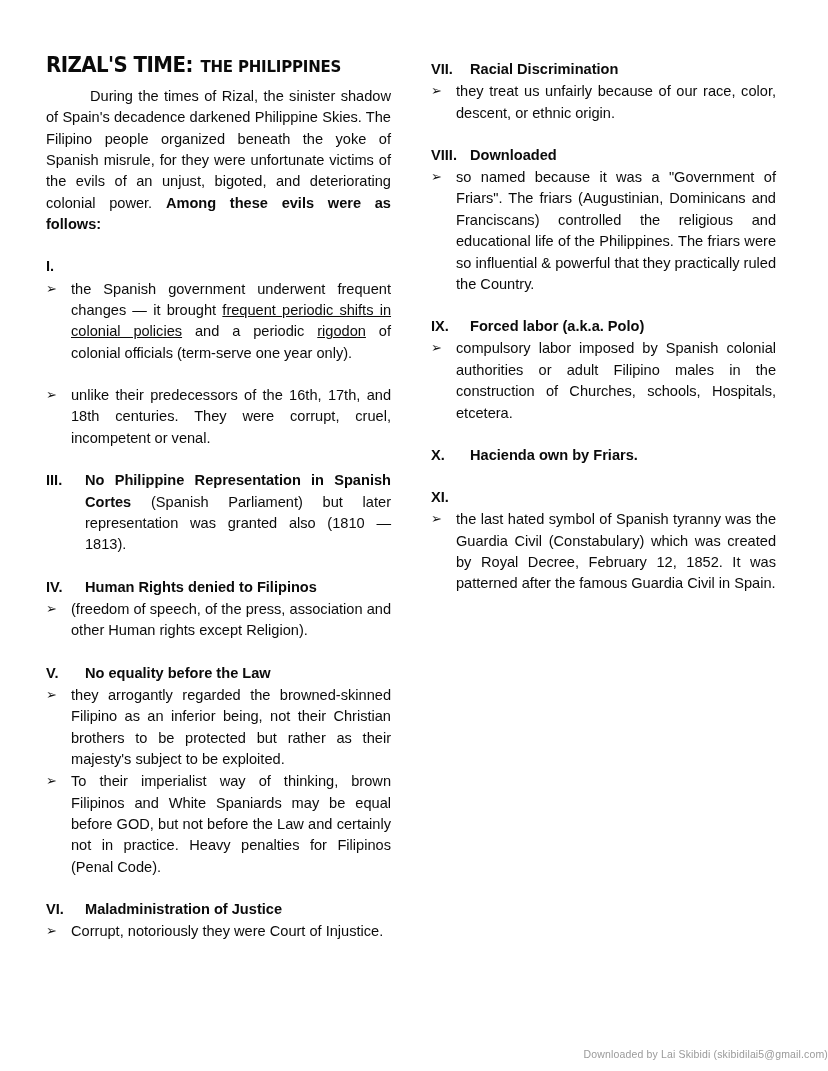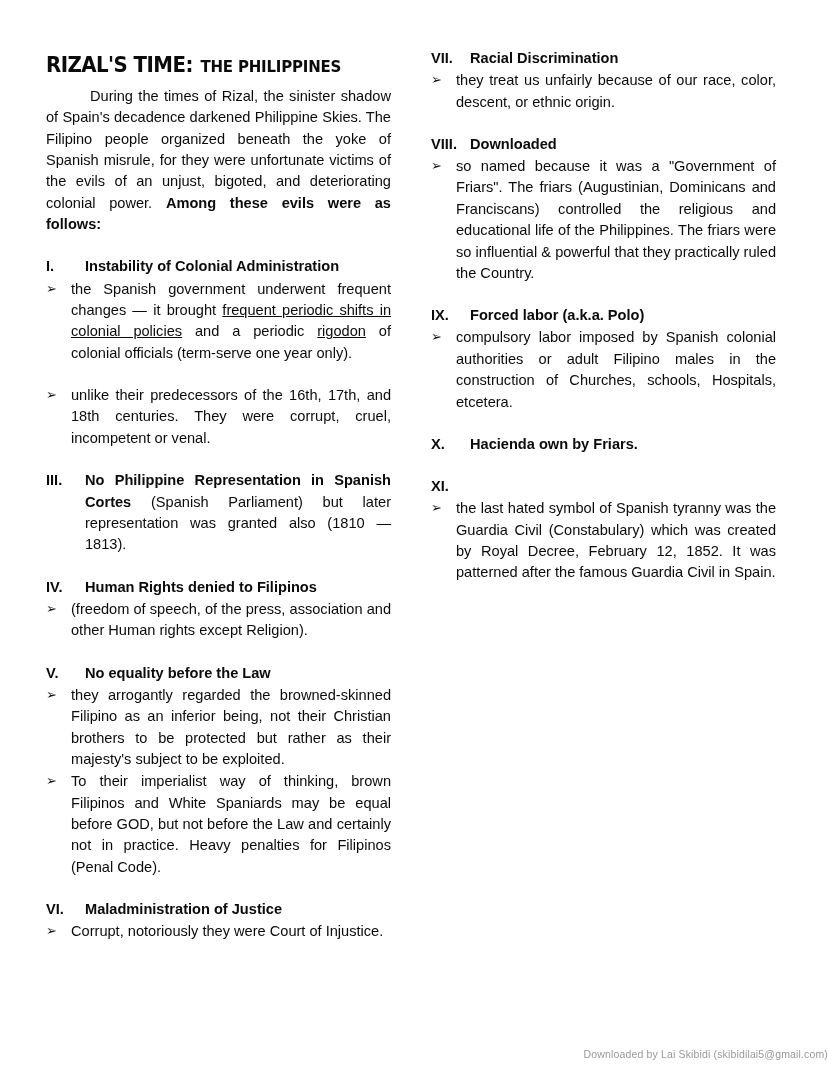--- a/index.html
+++ b/index.html
@@ -77,20 +77,21 @@
   .section {
     margin-top: 21px;
   }
 
   .sec-head {
     display: flex;
     align-items: flex-start;
     font-size: 14.6px;
     font-weight: 700;
     line-height: 1.45;
+    margin-top: 11px;
   }
   .sec-num {
     flex: 0 0 39px;
     width: 39px;
     font-weight: 700;
   }
   .sec-title {
     flex: 1 1 auto;
     font-weight: 700;
   }
@@ -163,21 +164,20 @@
       </h1>
 
       <p class="intro">
         <span>During the times of Rizal, the sinister shadow of Spain's decadence darkened Philippine Skies. The Filipino people organized beneath the yoke of Spanish misrule, for they were unfortunate victims of the evils of an unjust, bigoted, and deteriorating colonial power. </span><b>Among these evils were as follows:</b>
       </p>
 
       <div>
           <div class="section">
             <div class="sec-head">
               <span class="sec-num">I.</span>
-              <span class="sec-title">Instability of Colonial Administration</span>
             </div>
             <div class="bullet">
               <span class="bullet-mark">➢</span>
               <span class="bullet-text"><span>the Spanish government underwent frequent changes — it brought </span><u>frequent periodic shifts in colonial policies</u><span> and a periodic </span><u>rigodon</u><span> of colonial officials (term-serve one year only).</span></span>
             </div>
           </div>
           <div class="section">
             <div class="bullet">
               <span class="bullet-mark">➢</span>
               <span class="bullet-text"><span>unlike their predecessors of the 16th, 17th, and 18th centuries. They were corrupt, cruel, incompetent or venal.</span></span>

